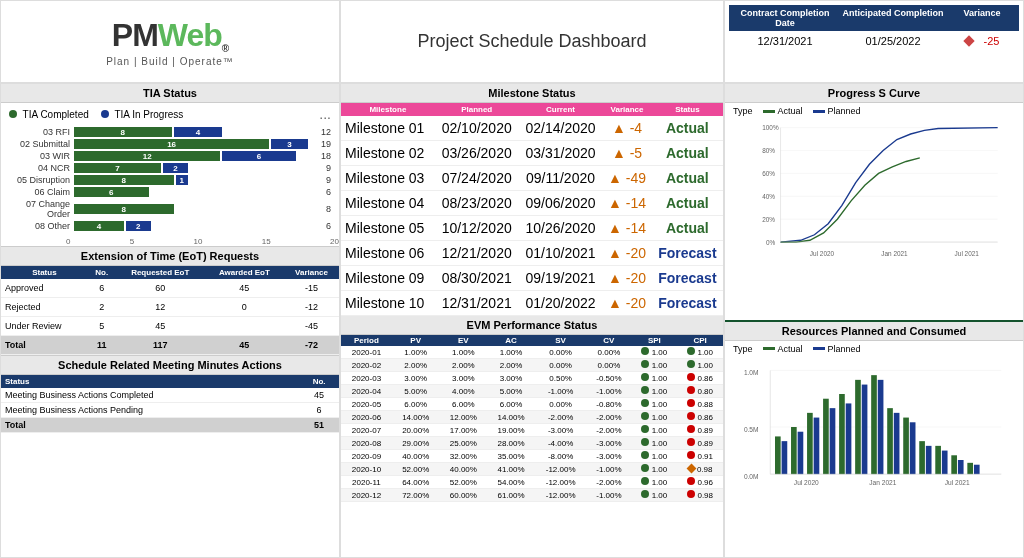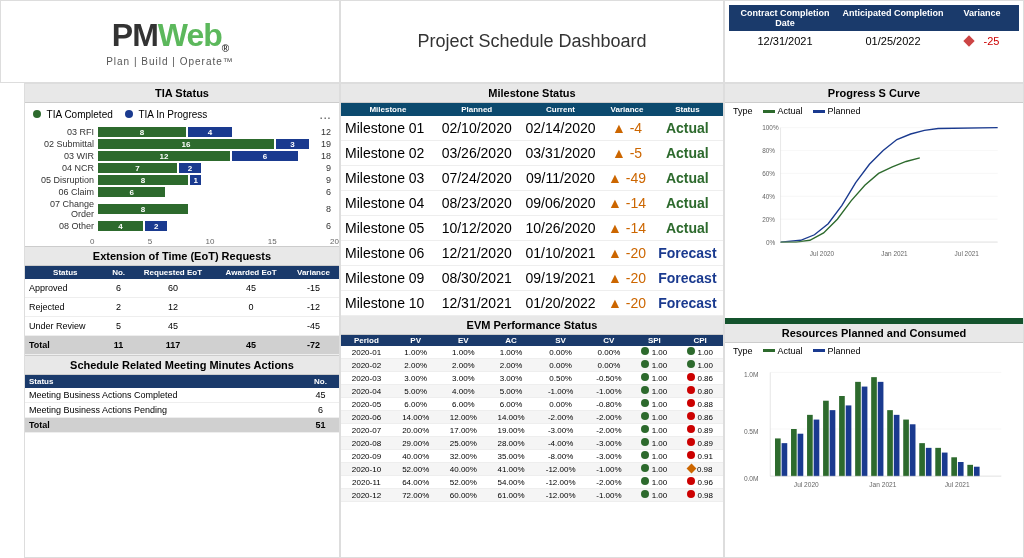--- a/index.html
+++ b/index.html
@@ -14,21 +14,21 @@
 
     .header-title { grid-column: 2; grid-row: 1; display: flex; align-items: center; justify-content: center; font-size: 18px; font-weight: 400; color: #333; border: 1px solid #ddd; }
 
     .header-contract { grid-column: 3; grid-row: 1; border: 1px solid #ddd; padding: 4px; }
     .contract-header { display: grid; grid-template-columns: 1fr 1fr 70px; background: #1a3a6b; color: white; font-size: 9px; text-align: center; padding: 3px 2px; font-weight: bold; }
     .contract-values { display: grid; grid-template-columns: 1fr 1fr 70px; text-align: center; padding: 4px 2px; font-size: 11px; }
     .variance-neg { color: #cc0000; display: flex; align-items: center; justify-content: center; gap: 11px; }
     .diamond-red { width: 8px; height: 8px; background: #cc4444; transform: rotate(45deg); display: inline-block; }
 
     
-    .left-column { grid-column: 1; grid-row: 2; display: flex; flex-direction: column; border: 1px solid #ddd; overflow: hidden; margin-left: 24px; }
+    .left-column { grid-column: 1; grid-row: 2; display: flex; flex-direction: column; border: 1px solid #ddd; overflow: hidden; }
 
     .panel-header { background: #e8e8e8; text-align: center; font-weight: bold; font-size: 11px; padding: 3px; border-bottom: 1px solid #ccc; }
 
     
     .tia-panel { flex: 0 0 auto; border-bottom: 1px solid #ccc; }
     .tia-legend { display: flex; gap: 12px; padding: 3px 8px; font-size: 10px; align-items: center; justify-content: space-between; }
     .tia-legend-items { display: flex; gap: 12px; }
     .legend-dot { width: 8px; height: 8px; border-radius: 50%; display: inline-block; margin-right: 3px; }
     .tia-more { cursor: pointer; font-size: 14px; color: #666; }
     .tia-bars { padding: 2px 8px 4px 8px; }
@@ -55,41 +55,41 @@
     .meeting-table td { padding: 2px 4px; border-bottom: 1px solid #eee; }
     .meeting-table tr:last-child td { font-weight: bold; background: #d0d0d0; }
     .meeting-table td:last-child { text-align: center; }
 
     
     .middle-column { grid-column: 2; grid-row: 2; display: flex; flex-direction: column; border: 1px solid #ddd; overflow: hidden; }
 
     
     .milestone-panel { flex: 0 0 auto; }
     .milestone-table { width: 100%; border-collapse: collapse; font-size: 9px; }
-    .milestone-table th { background: #0c4a6e; color: white; padding: 2px 4px; text-align: center; font-size: 8px; }
+    .milestone-table th { background: #ec4899; color: white; padding: 2px 4px; text-align: center; font-size: 8px; }
     .milestone-table td { padding: 4px 4px; border-bottom: 1px solid #eee; text-align: center; font-size: 14px; }
     .milestone-table td:first-child { text-align: left; }
     .status-actual { color: #2d6a2d; font-weight: bold; }
     .status-forecast { color: #1a3a8f; font-weight: bold; }
 
     
     .evm-panel { flex: 1; overflow: hidden; }
     .evm-table { width: 100%; border-collapse: collapse; font-size: 8px; }
     .evm-table th { background: #1a3a6b; color: white; padding: 1px 3px; text-align: center; font-size: 8px; }
     .evm-table td { padding: 1px 3px; border-bottom: 1px solid #eee; text-align: center; font-size: 8px; }
     .evm-table tr:nth-child(even) { background: #f5f5f5; }
     .circle-green { width: 8px; height: 8px; background: #2d6a2d; border-radius: 50%; display: inline-block; }
     .circle-red { width: 8px; height: 8px; background: #cc0000; border-radius: 50%; display: inline-block; }
     .diamond-orange { width: 7px; height: 7px; background: #cc6600; transform: rotate(45deg); display: inline-block; }
 
     
     .right-column { grid-column: 3; grid-row: 2; display: flex; flex-direction: column; border: 1px solid #ddd; overflow: hidden; }
 
     
-    .scurve-panel { flex: 1; border-bottom: 6px solid #14532d; }
+    .scurve-panel { flex: 1; border-bottom: 2px solid #14532d; }
     .chart-legend { display: flex; gap: 10px; padding: 3px 8px; font-size: 9px; align-items: center; }
     .legend-label { display: flex; align-items: center; gap: 3px; }
     .legend-line-green { width: 12px; height: 3px; background: #2d6a2d; display: inline-block; }
     .legend-line-blue { width: 12px; height: 3px; background: #1a3a8f; display: inline-block; }
 
     .scurve-chart { padding: 4px 8px; height: 150px; position: relative; }
     .chart-svg { width: 100%; height: 100%; }
 
     
     .resources-panel { flex: 1; }

